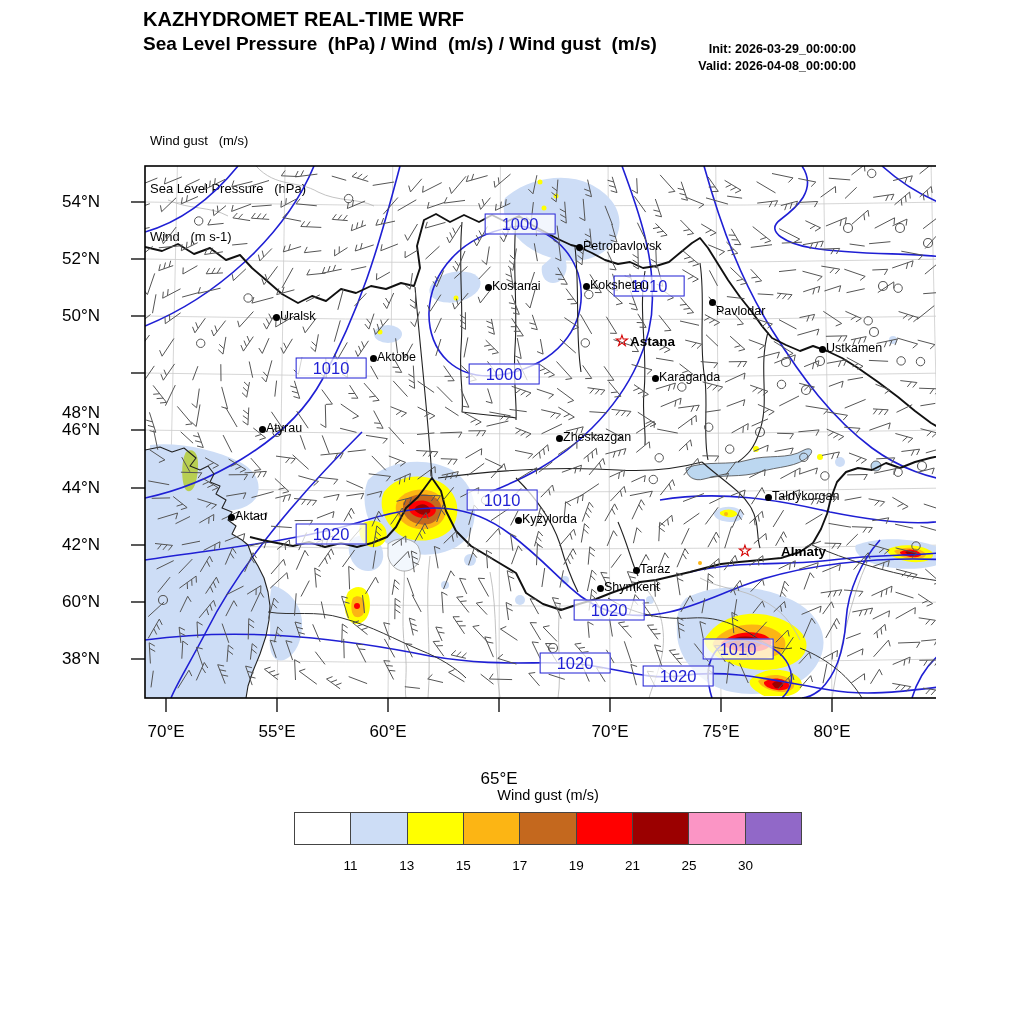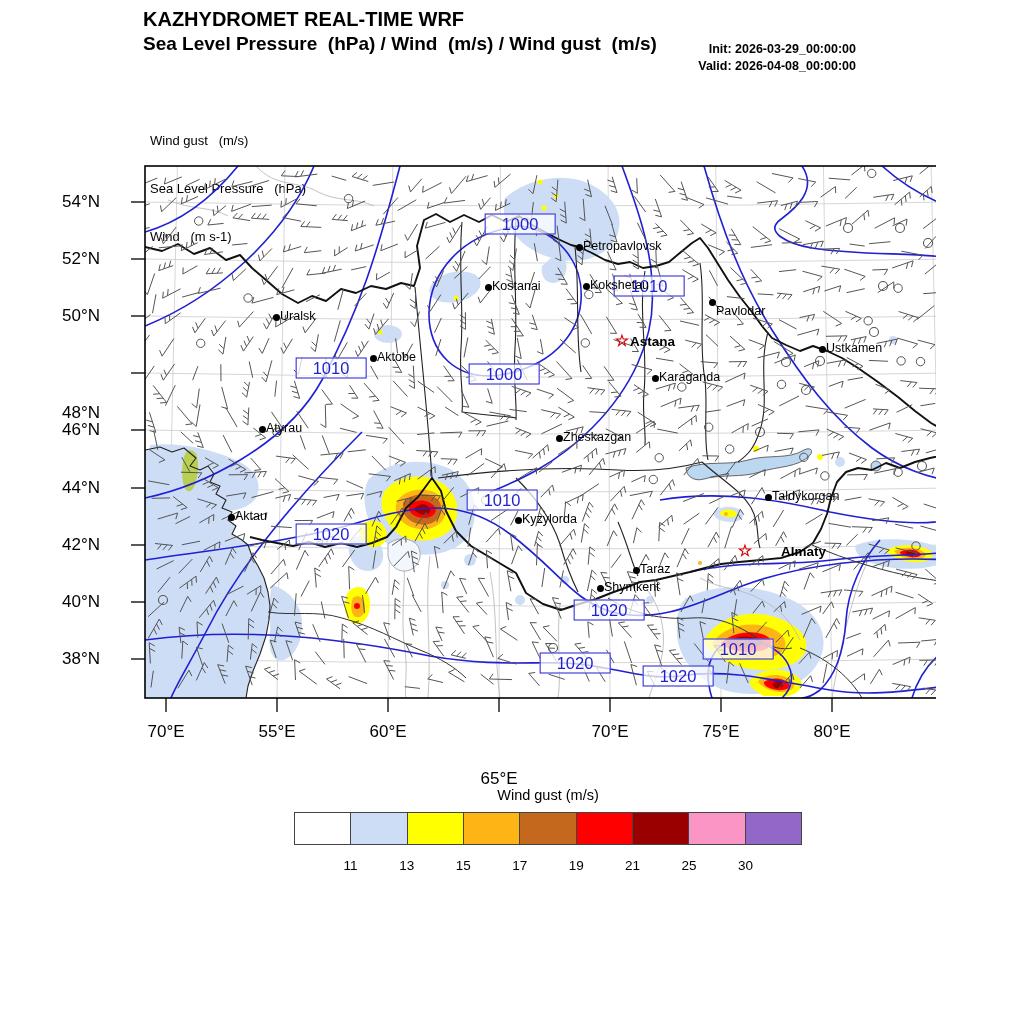--- a/index.html
+++ b/index.html
@@ -997,21 +997,21 @@
   </svg>
 
   <div id="overlay" class="abs" style="left:0;top:0;width:1024px;height:1024px;pointer-events:none">
       <div class="abs lat-label" style="left: 62px; top: 192px;">54°N</div>
       <div class="abs lat-label" style="left: 62px; top: 249px;">52°N</div>
       <div class="abs lat-label" style="left: 62px; top: 306px;">50°N</div>
       <div class="abs lat-label" style="left: 62px; top: 363px; margin-top: 40px;">48°N</div>
       <div class="abs lat-label" style="left: 62px; top: 420px;">46°N</div>
       <div class="abs lat-label" style="left: 62px; top: 478px;">44°N</div>
       <div class="abs lat-label" style="left: 62px; top: 535px;">42°N</div>
-      <div class="abs lat-label" style="left: 62px; top: 592px;">40°N</div>
+      <div class="abs lat-label" style="left: 62px; top: 592px;">60°N</div>
       <div class="abs lat-label" style="left: 62px; top: 649px;">38°N</div>
       <div class="abs lon-label" style="left: 134px; top: 722px;">70°E</div>
       <div class="abs lon-label" style="left: 245px; top: 722px;">55°E</div>
       <div class="abs lon-label" style="left: 356px; top: 722px;">60°E</div>
       <div class="abs lon-label" style="left: 467px; top: 722px; margin-top: 47px;">65°E</div>
       <div class="abs lon-label" style="left: 578px; top: 722px;">70°E</div>
       <div class="abs lon-label" style="left: 689px; top: 722px;">75°E</div>
       <div class="abs lon-label" style="left: 800px; top: 722px;">80°E</div>
       <div class="abs plabel" style="left: 520px; top: 224px;">1000</div>
       <div class="abs plabel" style="left: 649px; top: 286px;">1010</div>

